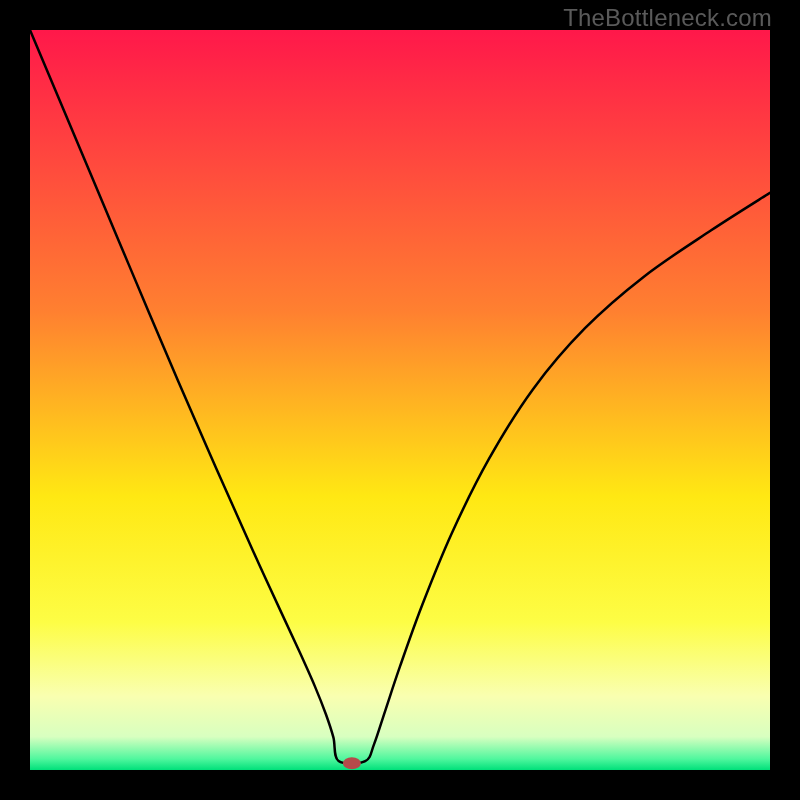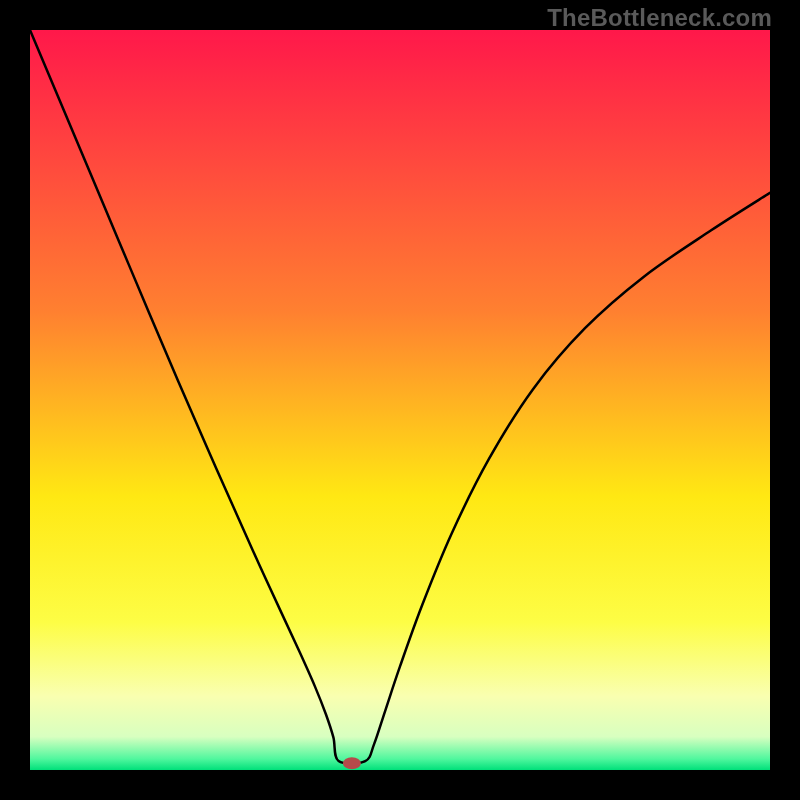--- a/index.html
+++ b/index.html
@@ -25,21 +25,21 @@
     left: 30px;
     width: 740px;
     height: 740px;
   }
   .watermark {
     position: absolute;
     top: 4px;
     right: 28px;
     color: #5a5a5a;
     font-size: 24px;
-    font-weight: 700;
+    font-weight: 400;
     letter-spacing: 0.2px;
   }
   svg { display: block; }
 </style>
 </head>
 <body>
 
 <div class="frame">
   <div class="watermark">TheBottleneck.com</div>
 

